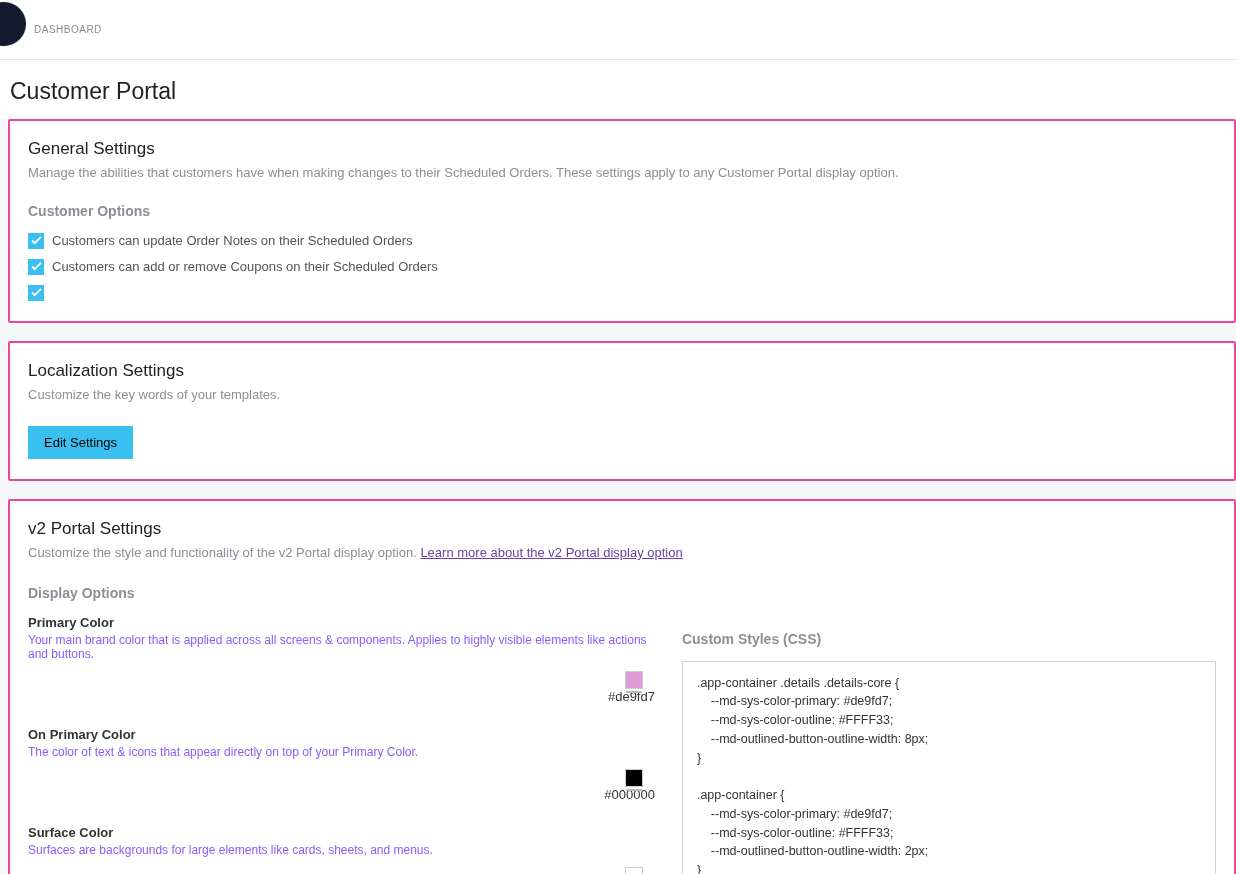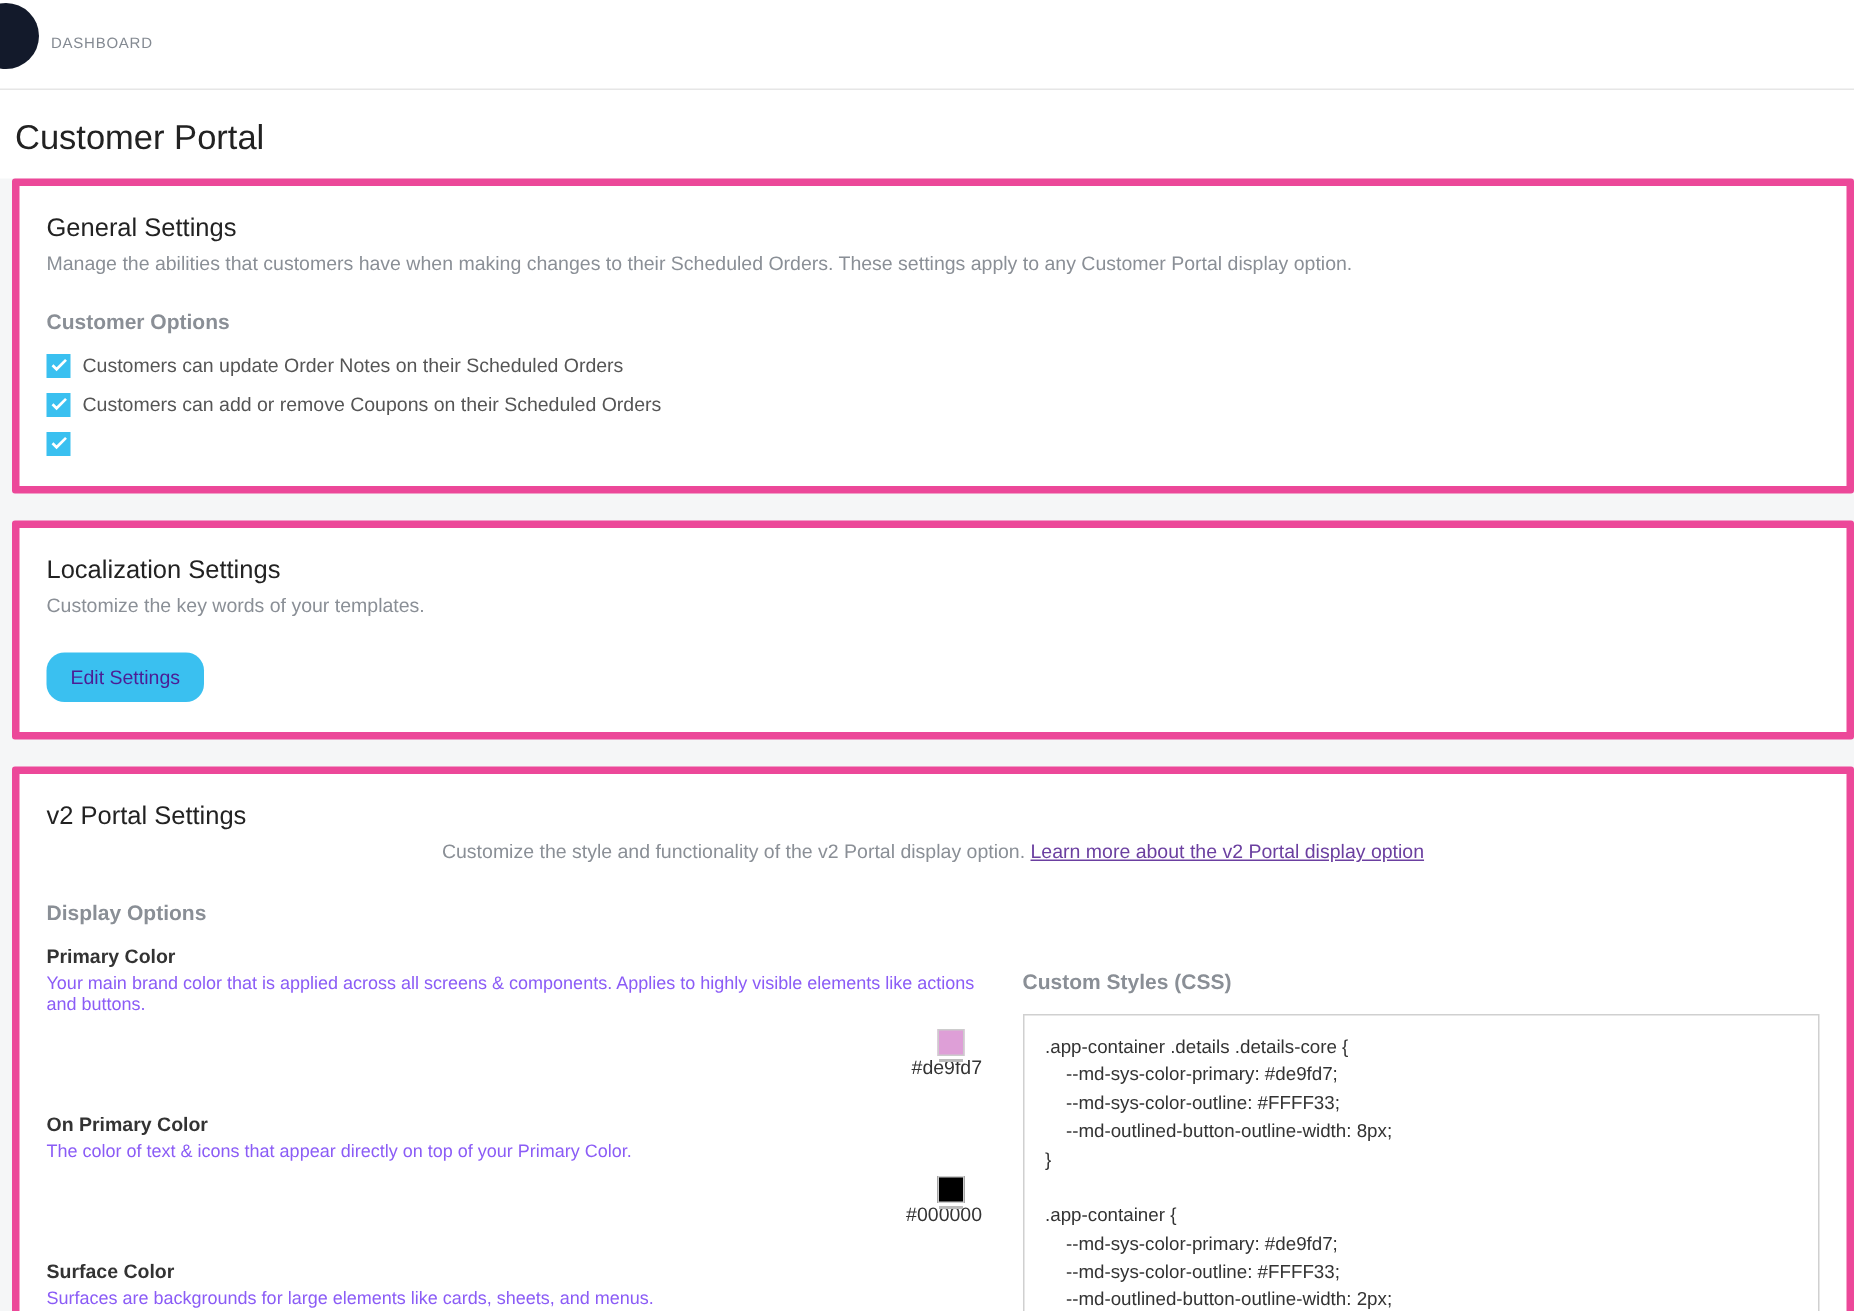--- a/index.html
+++ b/index.html
@@ -40,21 +40,21 @@
     font-weight: 400;
     color: #222;
     padding: 18px 0 14px 10px;
     background: #fff;
   }
   .content {
     padding: 0 0 30px 8px;
   }
   .card {
     background: #fff;
-    border: 5px solid #ec4899;
+    border: 2px solid #ec4899;
     border-radius: 2px;
     margin-bottom: 18px;
     padding: 18px 18px 20px 18px;
   }
   .card h2 {
     font-size: 17px;
     font-weight: 400;
     color: #222;
     margin-bottom: 4px;
   }
@@ -84,26 +84,26 @@
     display: inline-flex;
     align-items: center;
     justify-content: center;
     margin-right: 8px;
     flex-shrink: 0;
   }
   .checkbox svg { display: block; }
   .check-label { color: #555; font-size: 13px; }
   .btn-primary {
     background: #3ac0f0;
-    color: #4c1d95;
+    color: #000000;
     border: none;
     padding: 9px 16px;
     font-size: 13px;
     cursor: pointer;
-    border-radius: 12px;
+    border-radius: 0;
   }
   .link-purple {
     color: #6b3fa0;
     text-decoration: underline;
   }
   .two-col {
     display: flex;
     gap: 27px;
     margin-top: 22px;
     align-items: flex-end;
@@ -205,21 +205,21 @@
   </div>
 
   <div class="card">
     <h2>Localization Settings</h2>
     <div class="sub" style="margin-bottom:22px">Customize the key words of your templates.</div>
     <button class="btn-primary">Edit Settings</button>
   </div>
 
   <div class="card" style="padding-bottom:30px;">
     <h2>v2 Portal Settings</h2>
-    <div class="sub" style="margin-bottom:0;text-align:center;">
+    <div class="sub" style="margin-bottom:0;">
       <span>Customize the style and functionality of the v2 Portal display option. </span><a href="#" class="link-purple">Learn more about the v2 Portal display option</a>
     </div>
 
     <div class="two-col">
 
       <div class="left">
         <div class="section-label" style="margin-top:0">Display Options</div>
 
         <div class="field-label">Primary Color</div>
         <div class="field-desc">Your main brand color that is applied across all screens &amp; components. Applies to highly visible elements like actions and buttons.</div>

